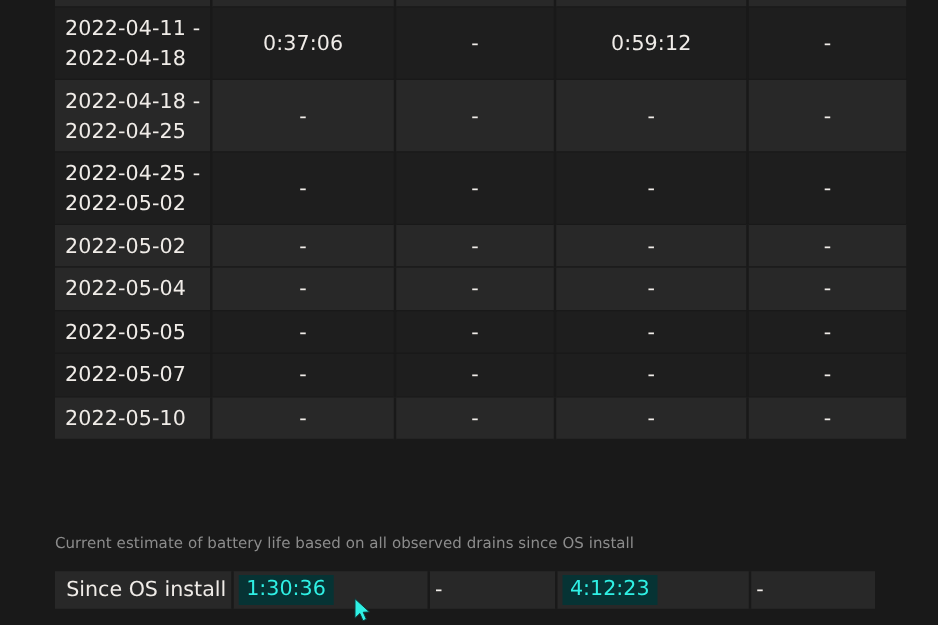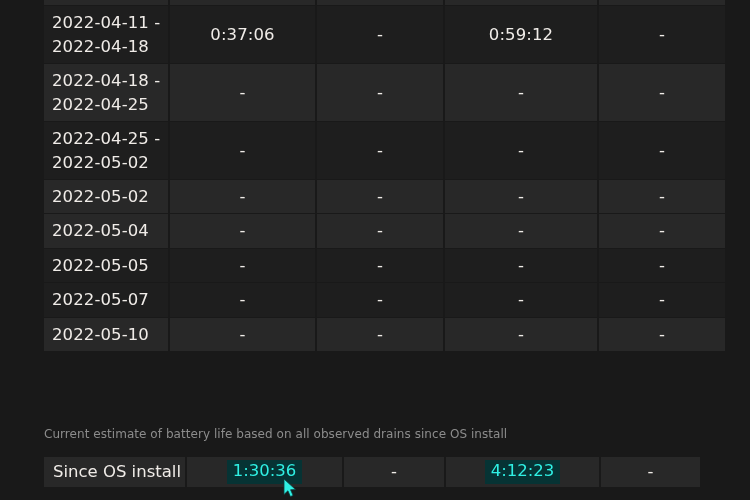--- a/index.html
+++ b/index.html
@@ -87,21 +87,21 @@
     border-collapse: collapse;
     border-spacing: 0;
     width: 656px;
     table-layout: fixed;
   }
   table.summary-table td {
     background: #282828;
     border-right: 2px solid #191919;
     color: #f0ece8;
     font-size: 16.5px;
-    text-align: center;
+    text-align: left;
     vertical-align: middle;
     padding: 3px 4px;
     height: 24px;
     line-height: 1.3;
   }
   table.summary-table td:last-child { border-right: none; }
   table.summary-table td.label {
     text-align: right;
     padding-left: 8px;
   }

